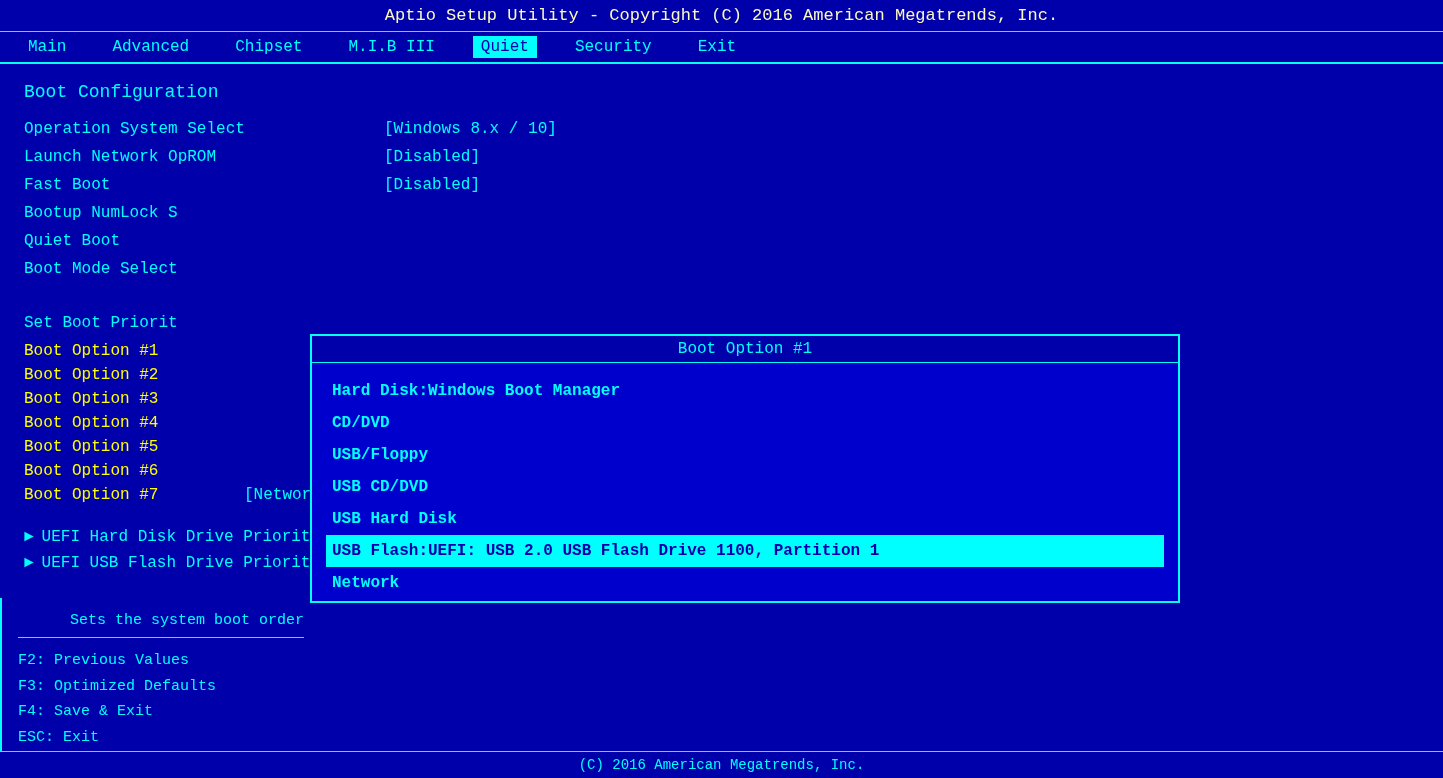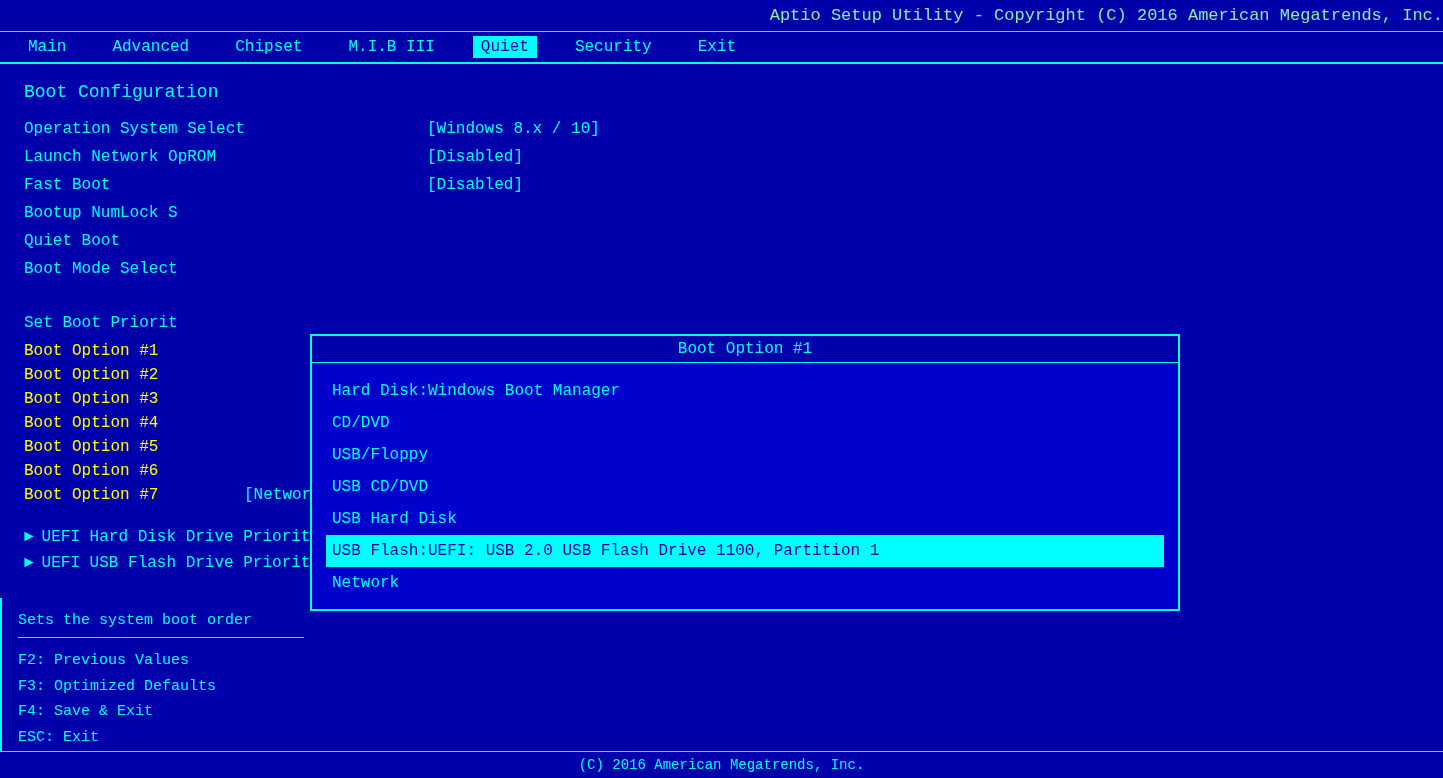--- a/index.html
+++ b/index.html
@@ -9,24 +9,24 @@
       background-color: #0000aa;
       font-family: 'Courier New', Courier, monospace;
       color: #00ffff;
       overflow: hidden;
       position: relative;
     }
 
     
     #title-bar {
       background-color: #0000aa;
-      text-align: right;
+      text-align: center;
       padding: 6px 0;
       font-size: 17px;
-      color: #86efac;
+      color: #fef9c3;
       border-bottom: 1px solid #00ffff;
     }
 
     
     #menu-bar {
       background-color: #0000aa;
       display: flex;
       flex-direction: row;
       align-items: center;
       padding: 4px 20px;
@@ -67,20 +67,21 @@
       padding: 14px 16px;
       font-size: 15px;
       color: #00ffff;
       display: flex;
       flex-direction: column;
       gap: 8px;
     }
 
     #help-top {
       flex: 1;
+      text-align: right;
     }
 
     #help-keys {
       border-top: 1px solid #00ffff;
       padding-top: 10px;
       font-size: 15px;
       line-height: 1.7;
     }
 
     
@@ -89,21 +90,20 @@
       color: #00ffff;
       margin-bottom: 18px;
     }
 
     
     .settings-row {
       display: flex;
       flex-direction: row;
       margin-bottom: 10px;
       font-size: 16px;
-      gap: 43px;
     }
 
     .settings-label {
       width: 360px;
       color: #00ffff;
     }
 
     .settings-value {
       color: #00ffff;
     }
@@ -182,21 +182,22 @@
       background-color: #0000aa;
       text-align: center;
       padding: 4px 0;
       font-size: 16px;
       color: #00ffff;
       border-bottom: 1px solid #00ffff;
       margin-bottom: 4px;
     }
 
     #modal-content {
-      padding: 8px 14px 10px 14px;
+      padding: 8px 14px 2px 14px;
+      font-weight: bold;
     }
 
     .modal-item {
       font-size: 16px;
       color: #00ffff;
       padding: 4px 6px;
       cursor: pointer;
       line-height: 1.5;
     }
 

